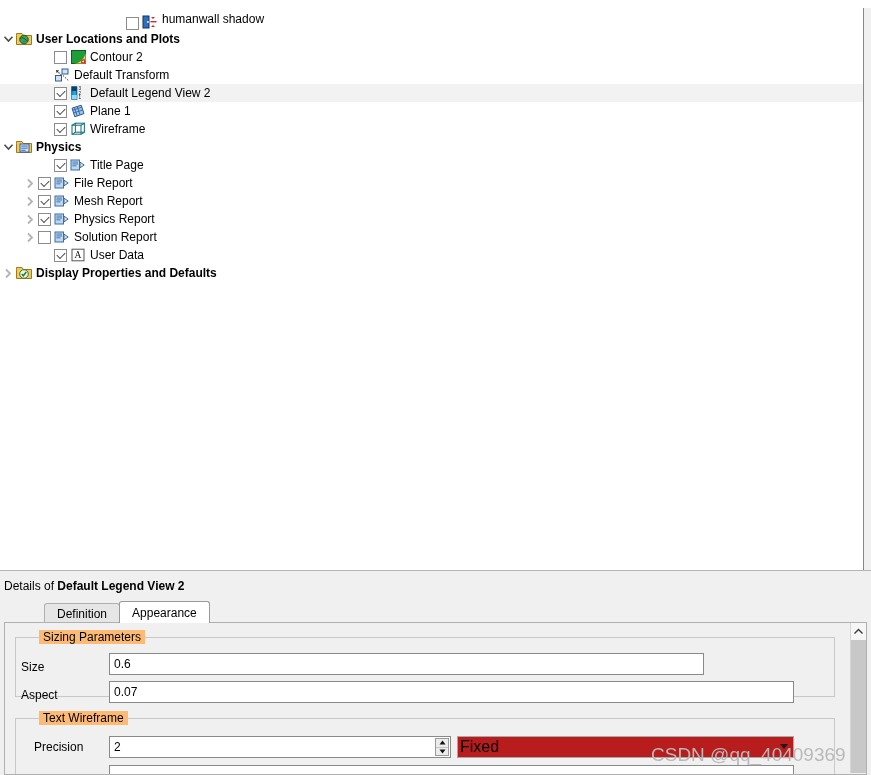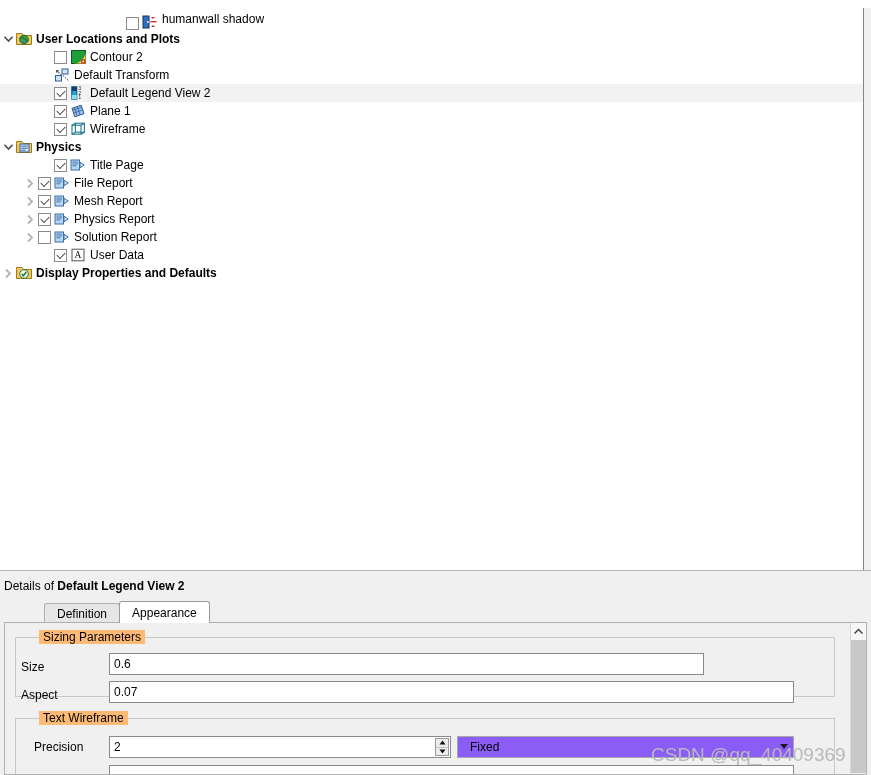--- a/index.html
+++ b/index.html
@@ -166,26 +166,26 @@
     box-sizing:border-box;
     display:flex;flex-direction:column;
   }
   .spin-btns div{
     flex:1;display:flex;align-items:center;justify-content:center;
   }
   .spin-btns div:first-child{border-bottom:1px solid #c4c4c4;}
 
   .combo{
     position:absolute;
-    background:#8b5cf6;
+    background:#b91c1c;
     border:1px solid #a8a8a8;
     box-sizing:border-box;
-    font-size:12px;
+    font-size:16px;
     color:#000;
-    padding:0 12px;
+    padding:0 2px;
     line-height:20px;
   }
   .combo-arrow{
     position:absolute;right:5px;top:7px;
     width:0;height:0;
     border-left:4px solid transparent;
     border-right:4px solid transparent;
     border-top:5px solid #1a1a1a;
   }
 

